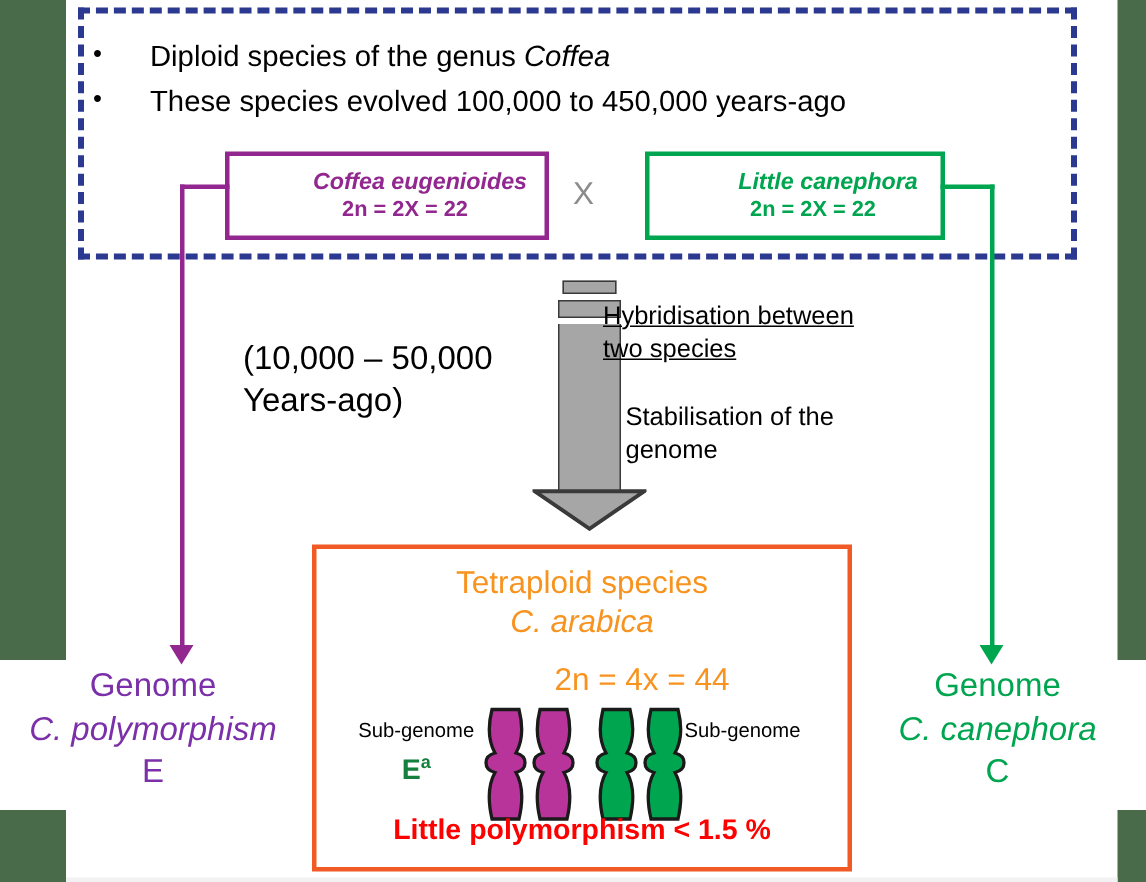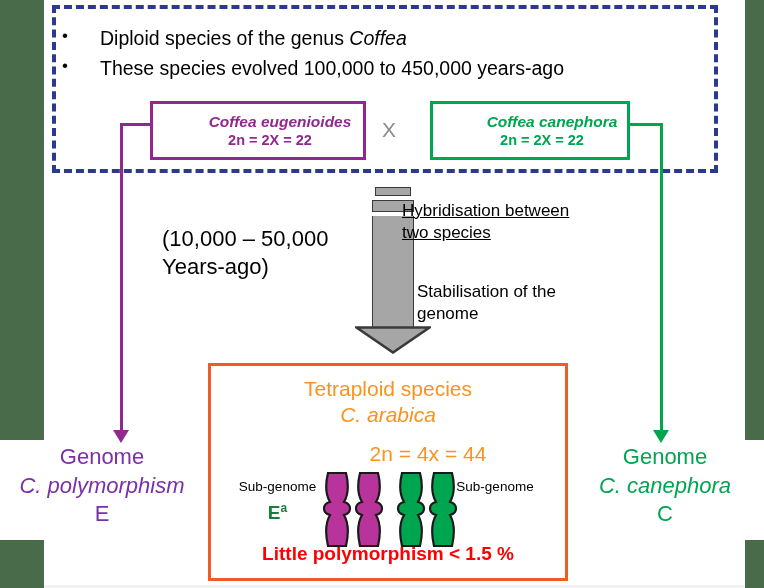--- a/index.html
+++ b/index.html
@@ -107,21 +107,21 @@
   
   .speciation{
     position:absolute;left:162px;top:225px;width:205px;
     font-size:22px;line-height:1.28;color:#000;
   }
   .speciation .hl{color:#ff0000;}
 
   
   .annot{position:absolute;font-size:17px;color:#000;line-height:1.3;}
   #annot-hyb{left:402px;top:200px;width:215px;text-decoration:underline;}
-  #annot-stab{left:417px;top:281px;width:200px;}
+  #annot-stab{left:417px;top:267px;width:200px;}
 
   
   #tetra-box{
     position:absolute;left:208px;top:363px;width:360px;height:218px;
     border:3px solid #f15a24;box-sizing:border-box;background:#fff;
   }
   #tetra-title{
     position:absolute;left:0;top:10px;width:100%;text-align:center;
     color:#f7931e;font-size:21px;line-height:1.22;
   }
@@ -178,21 +178,21 @@
   </div>
 
   <div class="sp-box" id="box-eugenioides">
     <div class="name">Coffea eugenioides</div>
     <div class="ploidy">2n = 2X = 22</div>
   </div>
 
   <div class="cross-x">X</div>
 
   <div class="sp-box" id="box-canephora">
-    <div class="name">Coffea canephora</div>
+    <div class="name">Little canephora</div>
     <div class="ploidy">2n = 2X = 22</div>
   </div>
 
   <div class="ln" id="pl-h"></div>
   <div class="ln" id="pl-v"></div>
   <div class="ln" id="pl-head"></div>
 
   <div class="ln" id="gr-h"></div>
   <div class="ln" id="gr-v"></div>
   <div class="ln" id="gr-head"></div>

